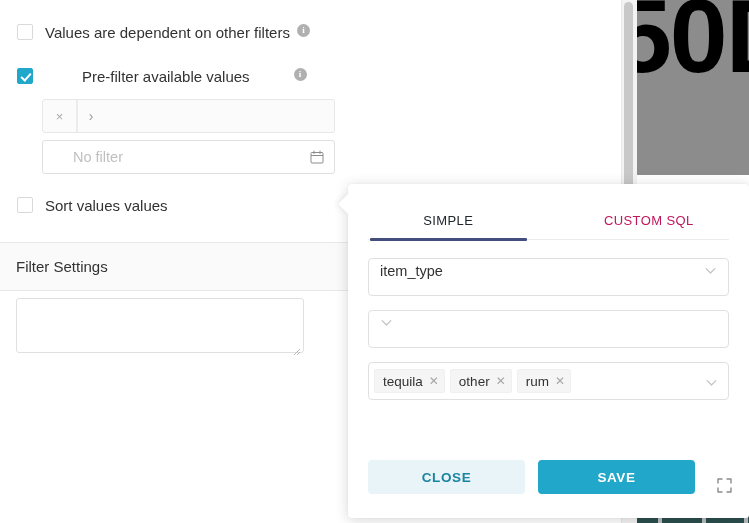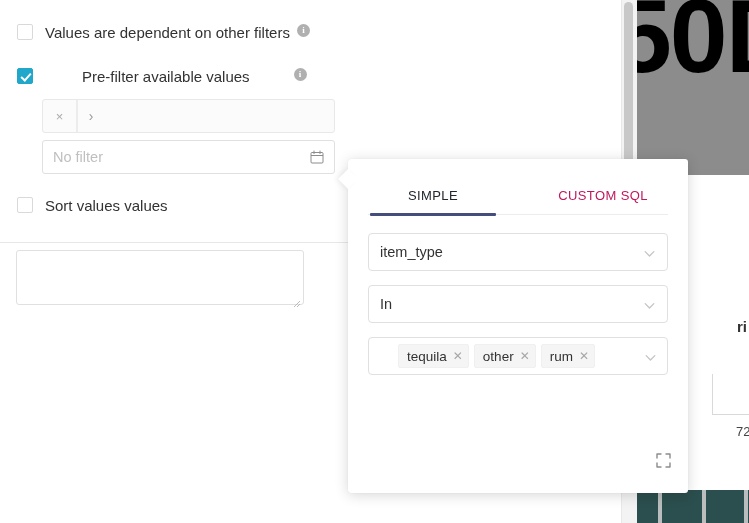--- a/index.html
+++ b/index.html
@@ -123,38 +123,38 @@
   .pf-arrow {
     width:26px; height:100%; display:flex; align-items:center; justify-content:center;
     color:#9a9a9a; font-size:14px; border-left:1px solid #ececec; cursor:pointer;
   }
 
   .time-input {
     margin-left:42px; width:293px; height:34px; background:#fff;
     border:1px solid #e0e0e0; border-radius:3px; box-sizing:border-box;
     display:flex; align-items:center; padding:0 10px; cursor:pointer;
   }
-  .time-input .ph { flex:1; font-size:14.5px; color:#bfbfbf; }
+  .time-input .ph { flex:1; font-size:14.5px; color:#bfbfbf;margin-left:20px; }
   .cal-ico { width:14px; height:14px; color:#9a9a9a; }
 
   .divider-strong { height:1px; background:#e8e8e8; }
 
   .textarea-box {
     margin-left:16px; width:288px; height:55px; background:#fff;
     border:1px solid #e0e0e0; border-radius:3px; box-sizing:border-box;
     position:relative; cursor:text;
   }
   .resize-grip {
     position:absolute; right:2px; bottom:1px; width:9px; height:9px;
     color:#b5b5b5;
   }
 
   
   .popover {
-    position:absolute; left:348px; top:159px; width:340px; height:334px;
+    position:absolute; left:348px; top:184px; width:401px; height:334px;
     background:#ffffff; border-radius:3px;
     box-shadow: 0 2px 14px rgba(0,0,0,0.16), 0 0 1px rgba(0,0,0,0.12);
     overflow:visible;
   }
   .pop-caret {
     position:absolute; left:-7px; top:13px; width:14px; height:14px;
     background:#fff; transform:rotate(45deg);
     box-shadow:-2px 2px 5px rgba(0,0,0,0.06);
   }
   .tabs {
@@ -171,32 +171,32 @@
   .tab.active::after {
     content:""; position:absolute; left:22px; right:22px; bottom:-1px; height:3px;
     background:#444E7C; border-radius:1px;
   }
 
   .pop-body { padding: 18px 20px 0 20px; }
 
   .select-ctl {
     width:100%; height:38px; box-sizing:border-box;
     border:1px solid #e0e0e0; border-radius:4px; background:#fff;
-    display:flex; align-items:center; padding:4px 11px; margin-bottom:14px;
+    display:flex; align-items:flex-start; padding:4px 11px; margin-bottom:14px;
     cursor:pointer;
   }
   .select-ctl .val { flex:1; font-size:14.5px; color:#323232; }
   .dd-chev { width:13px; height:13px; color:#c4c4c4; flex:0 0 auto; }
 
   .tags-ctl {
     width:100%; height:38px; box-sizing:border-box;
     border:1px solid #e0e0e0; border-radius:4px; background:#fff;
     display:flex; align-items:center; padding:0 10px 0 5px; cursor:text;
   }
-  .tags-wrap { flex:1; display:flex; align-items:center; gap:5px;margin-left:24px; }
+  .tags-wrap { flex:1; display:flex; align-items:center; gap:5px; }
   .tag {
     background:#f5f5f5; border:1px solid #f0f0f0; border-radius:2px;
     height:24px; display:flex; align-items:center; padding:0 5px 0 8px;
     font-size:13.5px; color:#323232; box-sizing:border-box;
   }
   .tag .tx {
     margin-left:6px; color:#a6a6a6; font-size:12px; cursor:pointer; line-height:1;
   }
 
   .pop-footer {
@@ -275,20 +275,23 @@
         </svg>
       </span>
     </div>
 
     <div class="row-check" style="margin-top:23px;">
       <span class="cbx"></span>
       <span class="lbl">Sort values values</span>
     </div>
 
     <div class="divider-strong" style="margin-top:21px;"></div>
+    <div class="section-head">
+      <span class="title">Filter Settings</span>
+    </div>
 
     <div class="textarea-box" style="margin-top:7px;">
       <span class="resize-grip">
         <svg viewBox="0 0 9 9" width="9" height="9" aria-hidden="true">
           <path d="M8 2 L2 8 M8 5 L5 8" stroke="#b5b5b5" stroke-width="0.9" fill="none"></path>
         </svg>
       </span>
     </div>
   </div>
 
@@ -305,21 +308,20 @@
       <div class="select-ctl">
         <span class="val">item_type</span>
         <span class="dd-chev">
           <svg viewBox="0 0 12 12" width="13" height="13" aria-hidden="true">
             <path d="M2 4.3 L6 8.3 L10 4.3" fill="none" stroke="#c4c4c4" stroke-width="1.2" stroke-linecap="round" stroke-linejoin="round"></path>
           </svg>
         </span>
       </div>
 
       <div class="select-ctl">
-        <span class="val">In</span>
         <span class="dd-chev">
           <svg viewBox="0 0 12 12" width="13" height="13" aria-hidden="true">
             <path d="M2 4.3 L6 8.3 L10 4.3" fill="none" stroke="#c4c4c4" stroke-width="1.2" stroke-linecap="round" stroke-linejoin="round"></path>
           </svg>
         </span>
       </div>
 
       <div class="tags-ctl">
         <span class="tags-wrap">
           <span class="tag">
@@ -337,20 +339,24 @@
         </span>
         <span class="dd-chev">
           <svg viewBox="0 0 12 12" width="13" height="13" aria-hidden="true">
             <path d="M2 4.3 L6 8.3 L10 4.3" fill="none" stroke="#c4c4c4" stroke-width="1.2" stroke-linecap="round" stroke-linejoin="round"></path>
           </svg>
         </span>
       </div>
 
     </div>
 
+    <div class="pop-footer">
+      <button class="btn btn-close">CLOSE</button>
+      <button class="btn btn-save">SAVE</button>
+    </div>
 
     <span class="expand-ico">
       <svg viewBox="0 0 17 17" width="17" height="17" aria-hidden="true">
         <path d="M2 6 V2 H6 M11 2 H15 V6 M15 11 V15 H11 M6 15 H2 V11" fill="none" stroke="#8c8c8c" stroke-width="1.4" stroke-linecap="round" stroke-linejoin="round"></path>
       </svg>
     </span>
   </div>
 
 </div>
 

